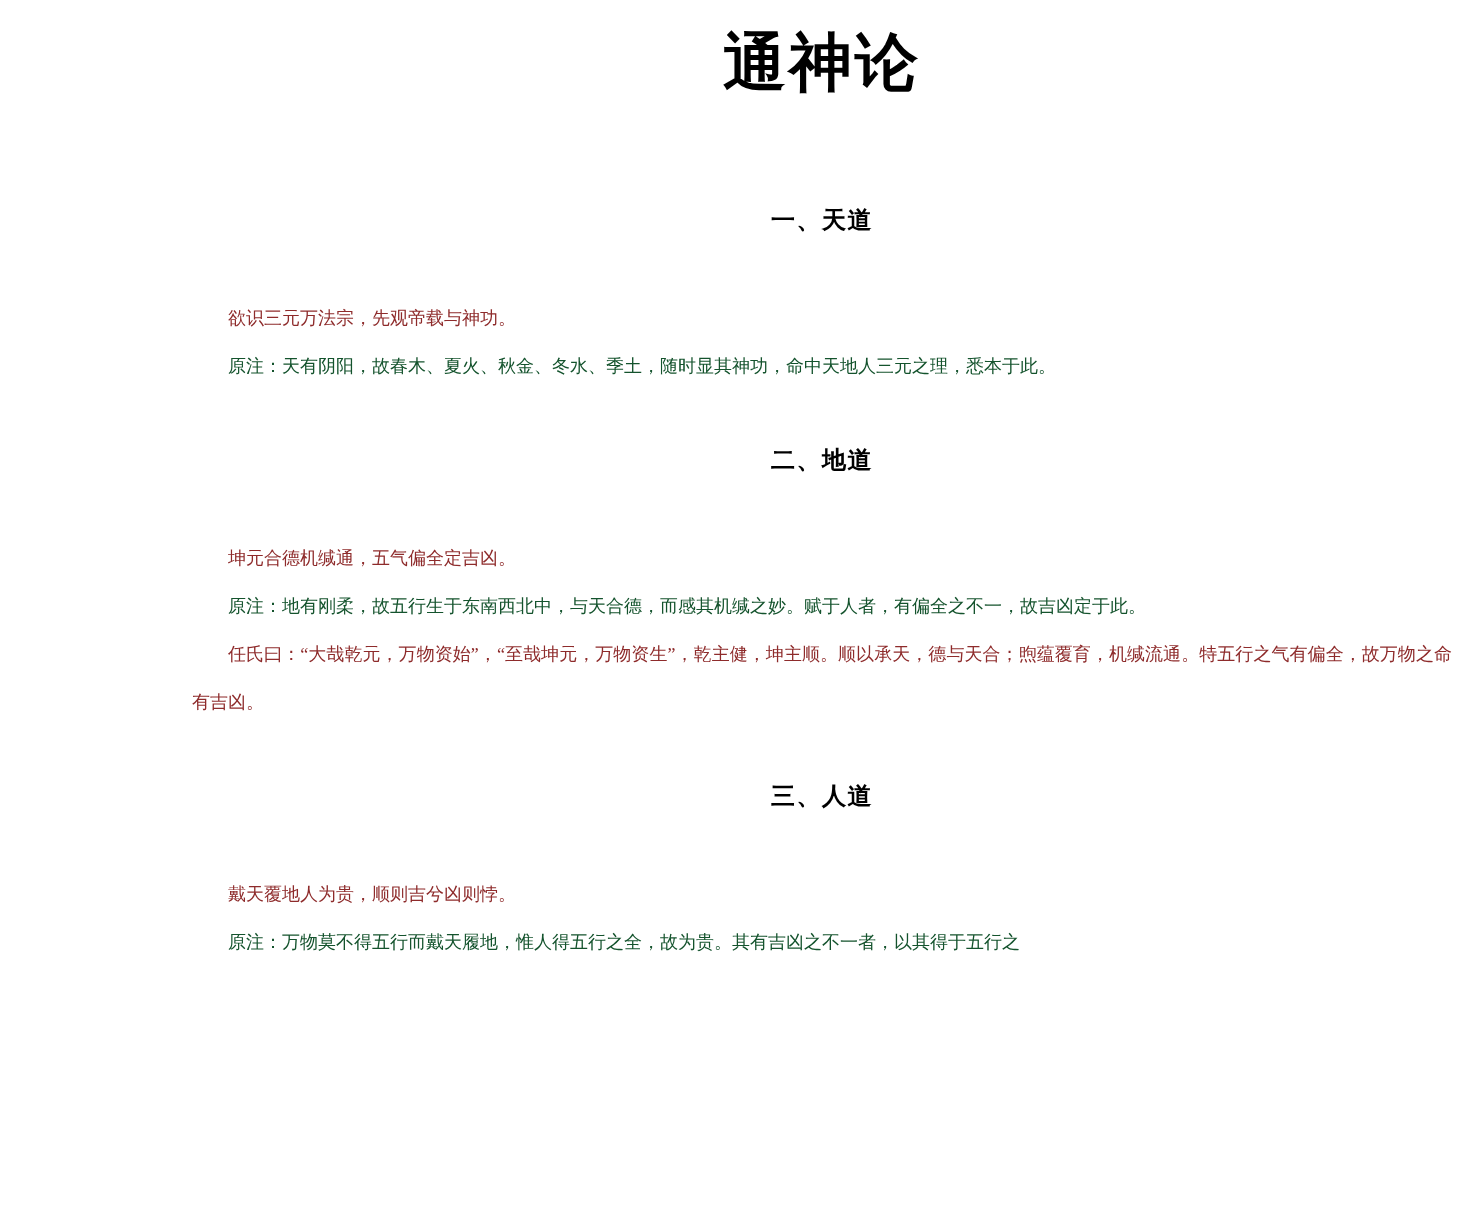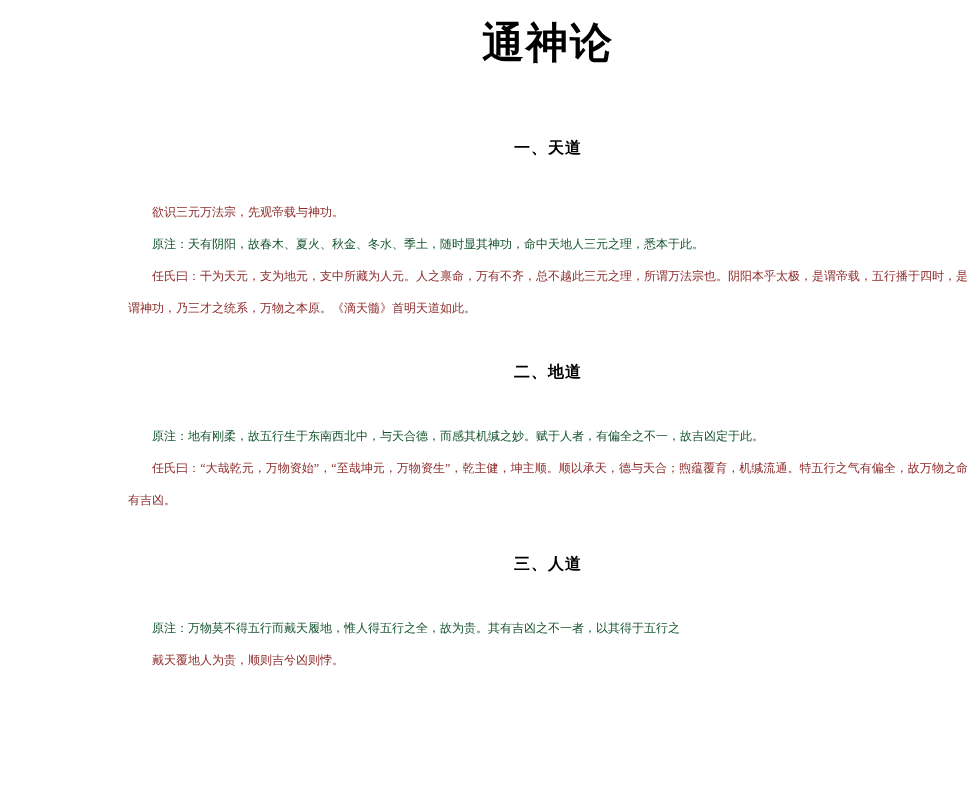--- a/index.html
+++ b/index.html
@@ -62,29 +62,29 @@
 
 <div class="page">
   <div class="content">
 
     <h1 class="doc-title">通神论</h1>
 
     <div class="section">
       <h2 class="section-heading">一、天道</h2>
       <p class="para verse">欲识三元万法宗，先观帝载与神功。</p>
       <p class="para note">原注：天有阴阳，故春木、夏火、秋金、冬水、季土，随时显其神功，命中天地人三元之理，悉本于此。</p>
-      <p class="para commentary">任氏曰：干为天元，支为地元，支中所藏为人元。人之禀命，万有不齐，总不越此三元之理，所谓万法宗也。阴阳本乎太极，是谓帝载，五行播于四时，是谓神功，乃三才之统系，万物之本原。《滴天髓》首明天道如此。</p>
     </div>
 
     <div class="section">
       <h2 class="section-heading">二、地道</h2>
+      <p class="para verse">坤元合德机缄通，五气偏全定吉凶。</p>
       <p class="para note">原注：地有刚柔，故五行生于东南西北中，与天合德，而感其机缄之妙。赋于人者，有偏全之不一，故吉凶定于此。</p>
       <p class="para commentary">任氏曰：“大哉乾元，万物资始”，“至哉坤元，万物资生”，乾主健，坤主顺。顺以承天，德与天合；煦蕴覆育，机缄流通。特五行之气有偏全，故万物之命有吉凶。</p>
     </div>
 
     <div class="section">
       <h2 class="section-heading">三、人道</h2>
+      <p class="para verse">戴天覆地人为贵，顺则吉兮凶则悖。</p>
       <p class="para note">原注：万物莫不得五行而戴天履地，惟人得五行之全，故为贵。其有吉凶之不一者，以其得于五行之</p>
-      <p class="para verse">戴天覆地人为贵，顺则吉兮凶则悖。</p>
     </div>
 
   </div>
 </div>
 
 </body></html>

